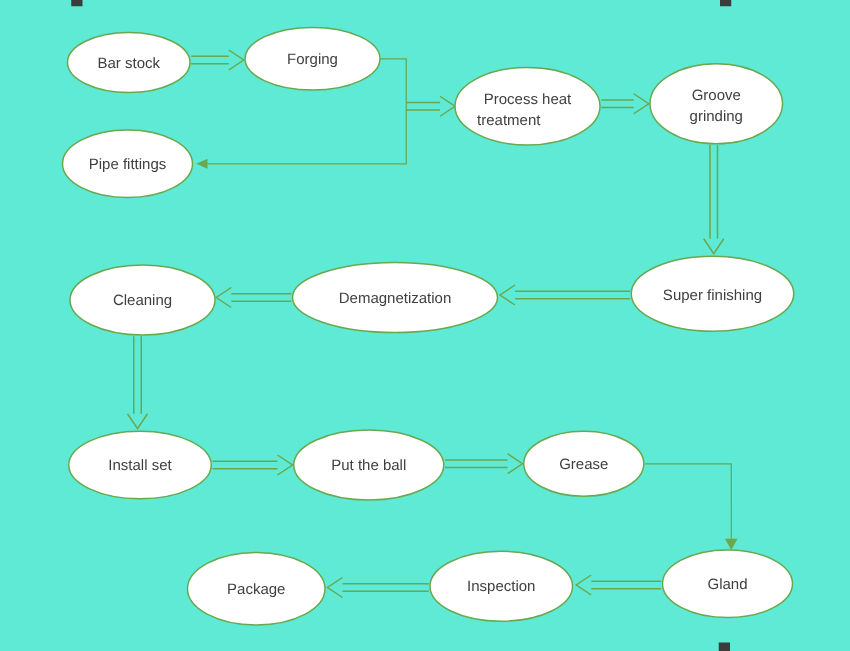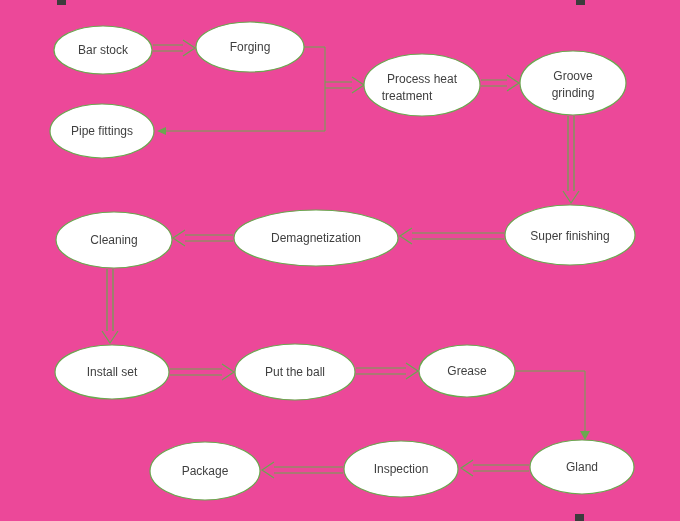--- a/index.html
+++ b/index.html
@@ -4,21 +4,21 @@
 <style>
   html, body {
     margin: 0;
     padding: 0;
     background: #ffffff;
   }
   .canvas {
     position: relative;
     width: 680px;
     height: 521px;
-    background: #ec4899;
+    background: #5eead4;
     overflow: hidden;
     font-family: "Liberation Sans", sans-serif;
   }
   svg { display: block; }
   .node-ellipse {
     fill: #ffffff;
     stroke: var(--accent, #6aa84f);
     stroke-width: 1.2;
   }
   .arrow-hollow {

